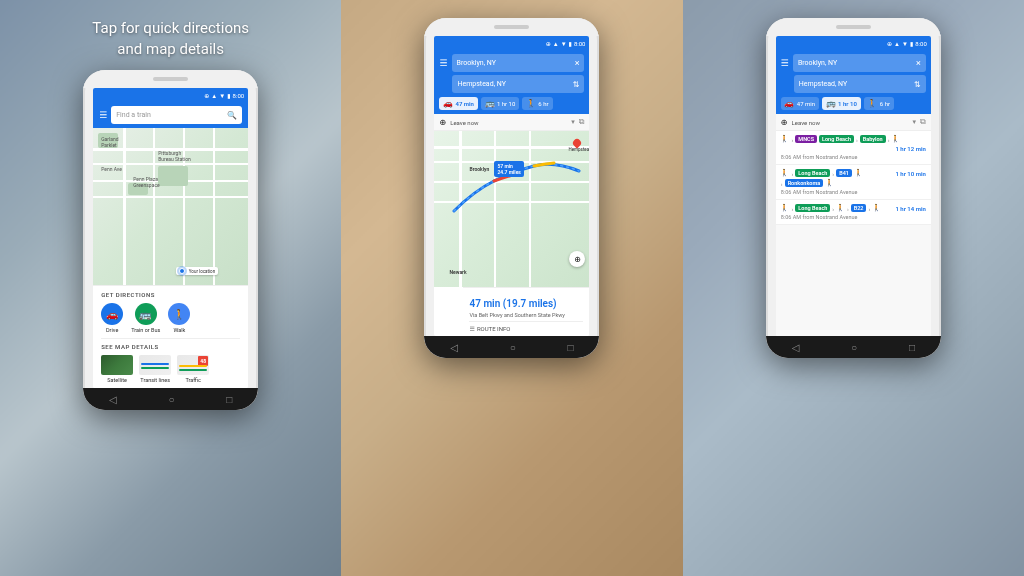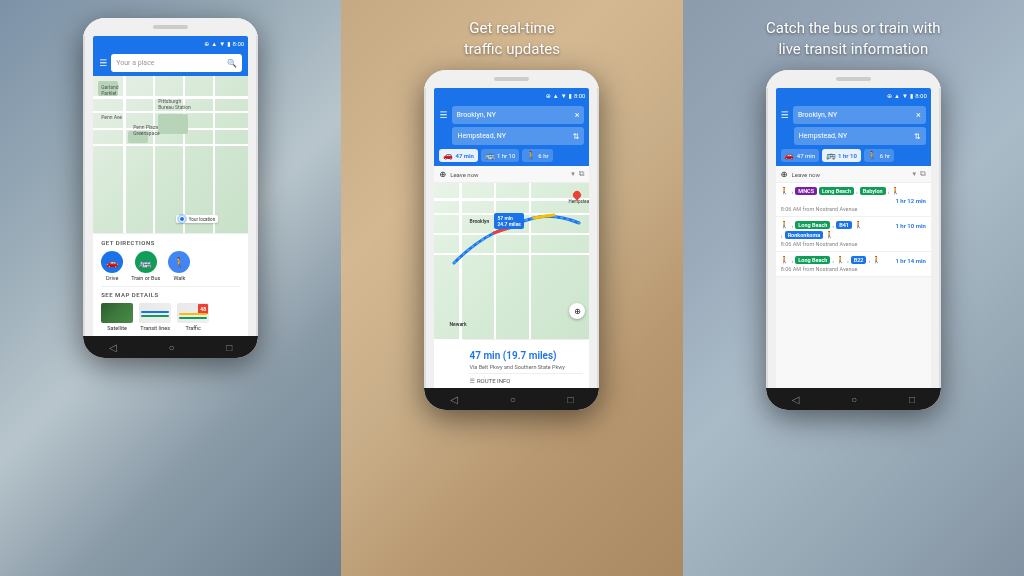--- a/index.html
+++ b/index.html
@@ -486,20 +486,22 @@
       justify-content: center;
       font-size: 8px;
       box-shadow: 0 1px 3px rgba(0,0,0,0.3);
     }
   </style>
 </head>
 <body>
 
 <div class="panel panel-1">
   <div class="panel-bg"></div>
+  <p class="panel-title" style="white-space:pre-line;">Tap for quick directions
+and map details</p>
 
   <div class="phone">
     <div class="phone-top-bar">
       <div class="phone-speaker"></div>
     </div>
 
     <div class="phone-screen">
 
       <div class="status-bar">
         <div class="status-icons">
@@ -507,21 +509,21 @@
           <span>▲</span>
           <span>▼</span>
           <span>▮</span>
           <span>8:00</span>
         </div>
       </div>
 
       <div class="search-bar">
         <span style="color:#fff;font-size:9px;">☰</span>
         <div class="search-input">
-          <span style="flex:1;">Your a place</span>
+          <span style="flex:1;">Find a train</span>
           <span style="font-size:8px;color:#888;">🔍</span>
         </div>
       </div>
 
       <div class="map-area" style="height:90px;">
 
         <div class="map-road map-road-h" style="top:20px;"></div>
         <div class="map-road map-road-h" style="top:35px;height:2px;"></div>
         <div class="map-road map-road-h" style="top:52px;height:2px;"></div>
         <div class="map-road map-road-h" style="top:68px;height:2px;"></div>
@@ -592,22 +594,20 @@
     <div class="phone-bottom-bar">
       <span class="nav-icon">◁</span>
       <span class="nav-icon">○</span>
       <span class="nav-icon">□</span>
     </div>
   </div>
 </div>
 
 <div class="panel panel-2">
   <div class="panel-bg"></div>
-  <p class="panel-title" style="white-space:pre-line;">Get real-time
-traffic updates</p>
 
   <div class="phone">
     <div class="phone-top-bar">
       <div class="phone-speaker"></div>
     </div>
 
     <div class="phone-screen">
 
       <div class="status-bar">
         <div class="status-icons">
@@ -707,22 +707,20 @@
     <div class="phone-bottom-bar">
       <span class="nav-icon">◁</span>
       <span class="nav-icon">○</span>
       <span class="nav-icon">□</span>
     </div>
   </div>
 </div>
 
 <div class="panel panel-3">
   <div class="panel-bg"></div>
-  <p class="panel-title" style="white-space:pre-line;">Catch the bus or train with
-live transit information</p>
 
   <div class="phone">
     <div class="phone-top-bar">
       <div class="phone-speaker"></div>
     </div>
 
     <div class="phone-screen">
 
       <div class="status-bar">
         <div class="status-icons">

